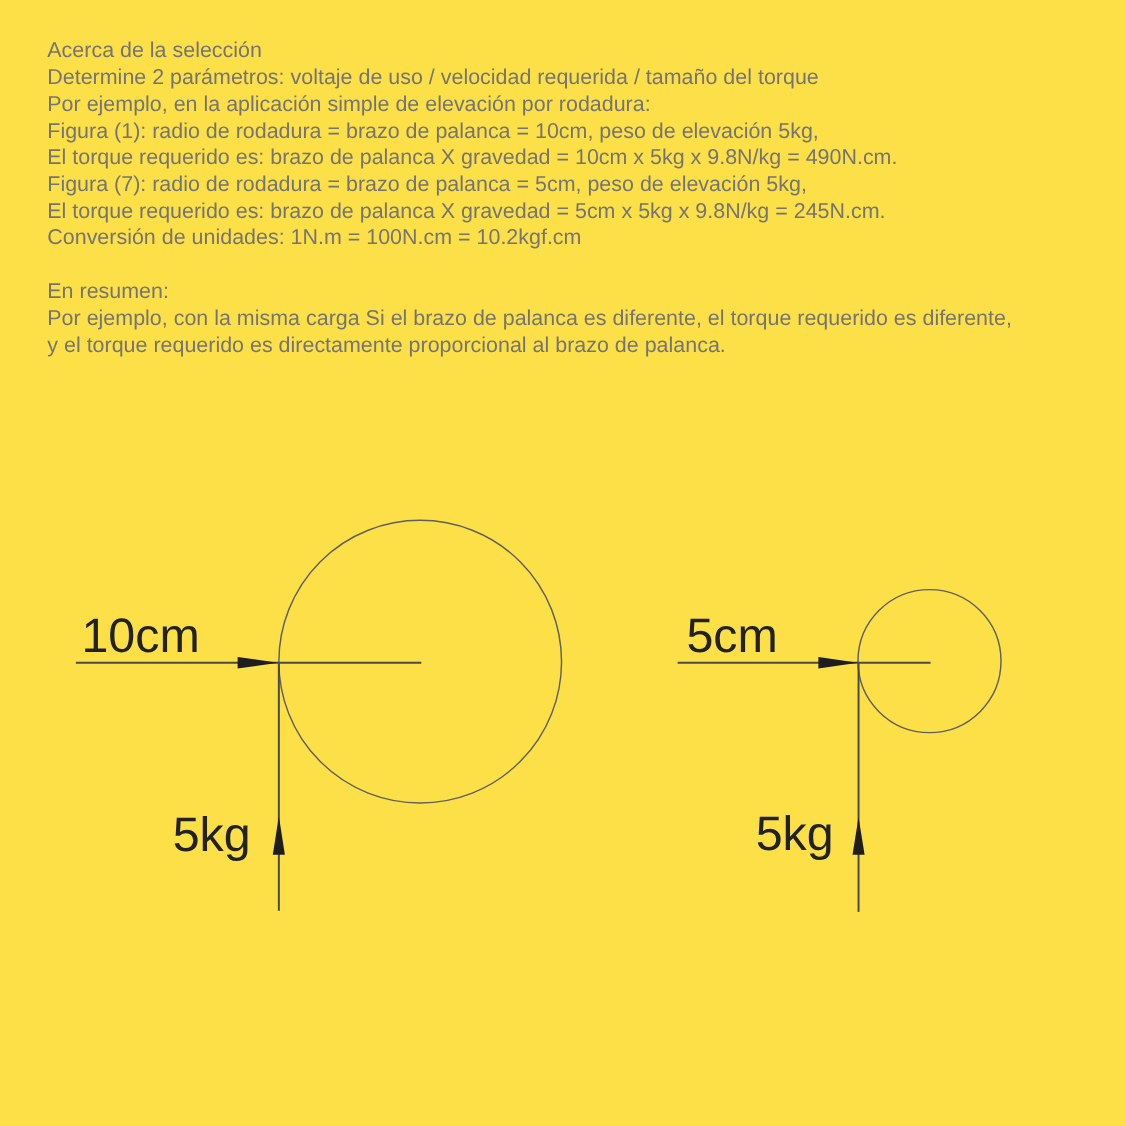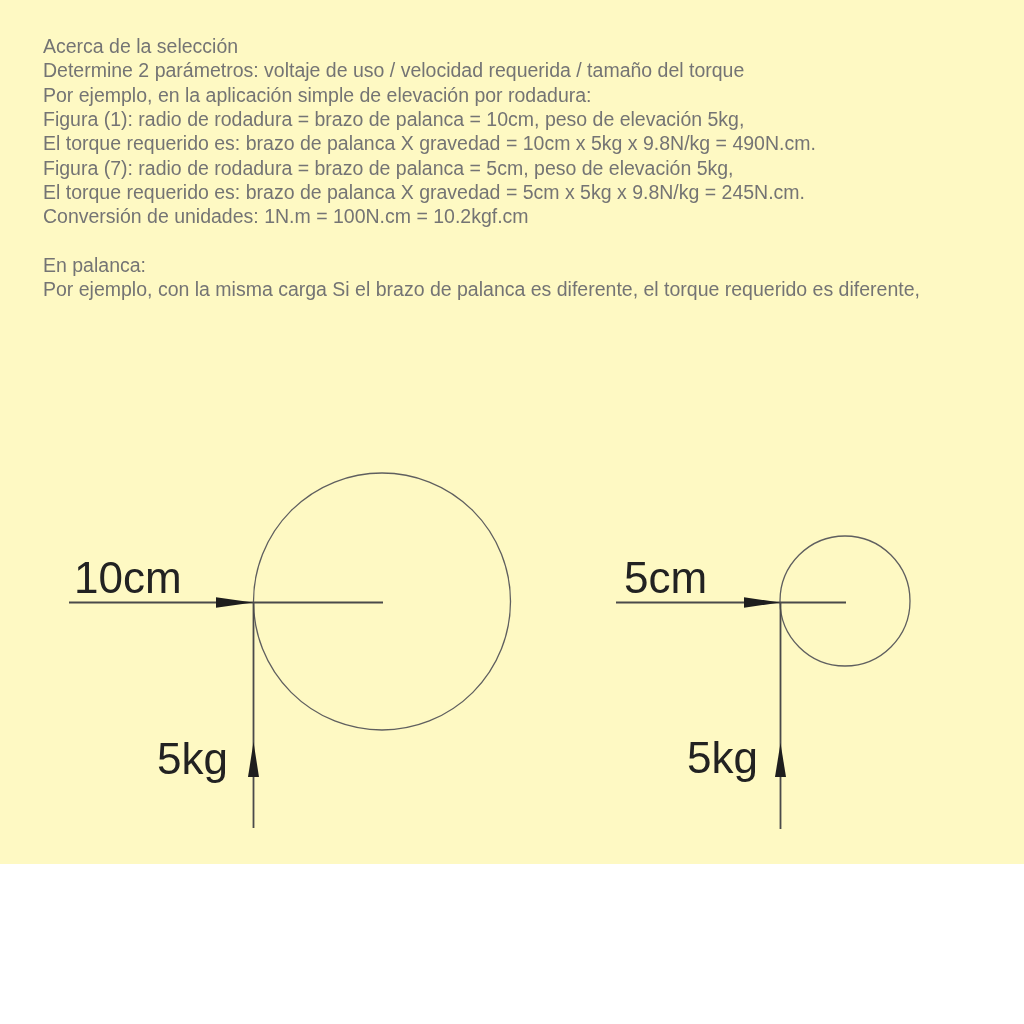--- a/index.html
+++ b/index.html
@@ -7,22 +7,22 @@
     padding: 0;
     width: 1024px;
     height: 1024px;
     background: #ffffff;
     overflow: hidden;
     font-family: "Liberation Sans", sans-serif;
   }
   .page {
     position: relative;
     width: 1024px;
-    height: 864px;
-    background: #fef9c3;
+    height: 1024px;
+    background: #fde047;
   }
   .text-block {
     position: absolute;
     left: 43px;
     top: 34px;
     width: 970px;
   }
   .text-line {
     font-size: 19.5px;
     line-height: 24.33px;
@@ -69,22 +69,23 @@
   <div class="text-block">
     <div class="text-line">Acerca de la selección</div>
     <div class="text-line">Determine 2 parámetros: voltaje de uso / velocidad requerida / tamaño del torque</div>
     <div class="text-line">Por ejemplo, en la aplicación simple de elevación por rodadura:</div>
     <div class="text-line">Figura (1): radio de rodadura = brazo de palanca = 10cm, peso de elevación 5kg,</div>
     <div class="text-line">El torque requerido es: brazo de palanca X gravedad = 10cm x 5kg x 9.8N/kg = 490N.cm.</div>
     <div class="text-line">Figura (7): radio de rodadura = brazo de palanca = 5cm, peso de elevación 5kg,</div>
     <div class="text-line">El torque requerido es: brazo de palanca X gravedad = 5cm x 5kg x 9.8N/kg = 245N.cm.</div>
     <div class="text-line">Conversión de unidades: 1N.m = 100N.cm = 10.2kgf.cm</div>
     <div class="blank-line"></div>
-    <div class="text-line">En palanca:</div>
+    <div class="text-line">En resumen:</div>
     <div class="text-line">Por ejemplo, con la misma carga Si el brazo de palanca es diferente, el torque requerido es diferente,</div>
+    <div class="text-line">y el torque requerido es directamente proporcional al brazo de palanca.</div>
   </div>
 
   <svg class="figures-canvas" viewBox="0 0 1024 1024" xmlns="http://www.w3.org/2000/svg">
 
     <g>
       <circle class="diagram-circle" cx="382" cy="601.5" r="128.5"></circle>
       <line class="diagram-line" x1="69" y1="602.5" x2="383" y2="602.5"></line>
       <polygon class="arrowhead" points="253,602.5 216,597.2 216,607.8"></polygon>
       <line class="diagram-line" x1="253.5" y1="603" x2="253.5" y2="828"></line>
       <polygon class="arrowhead" points="253.5,742 248,777 259,777"></polygon>

